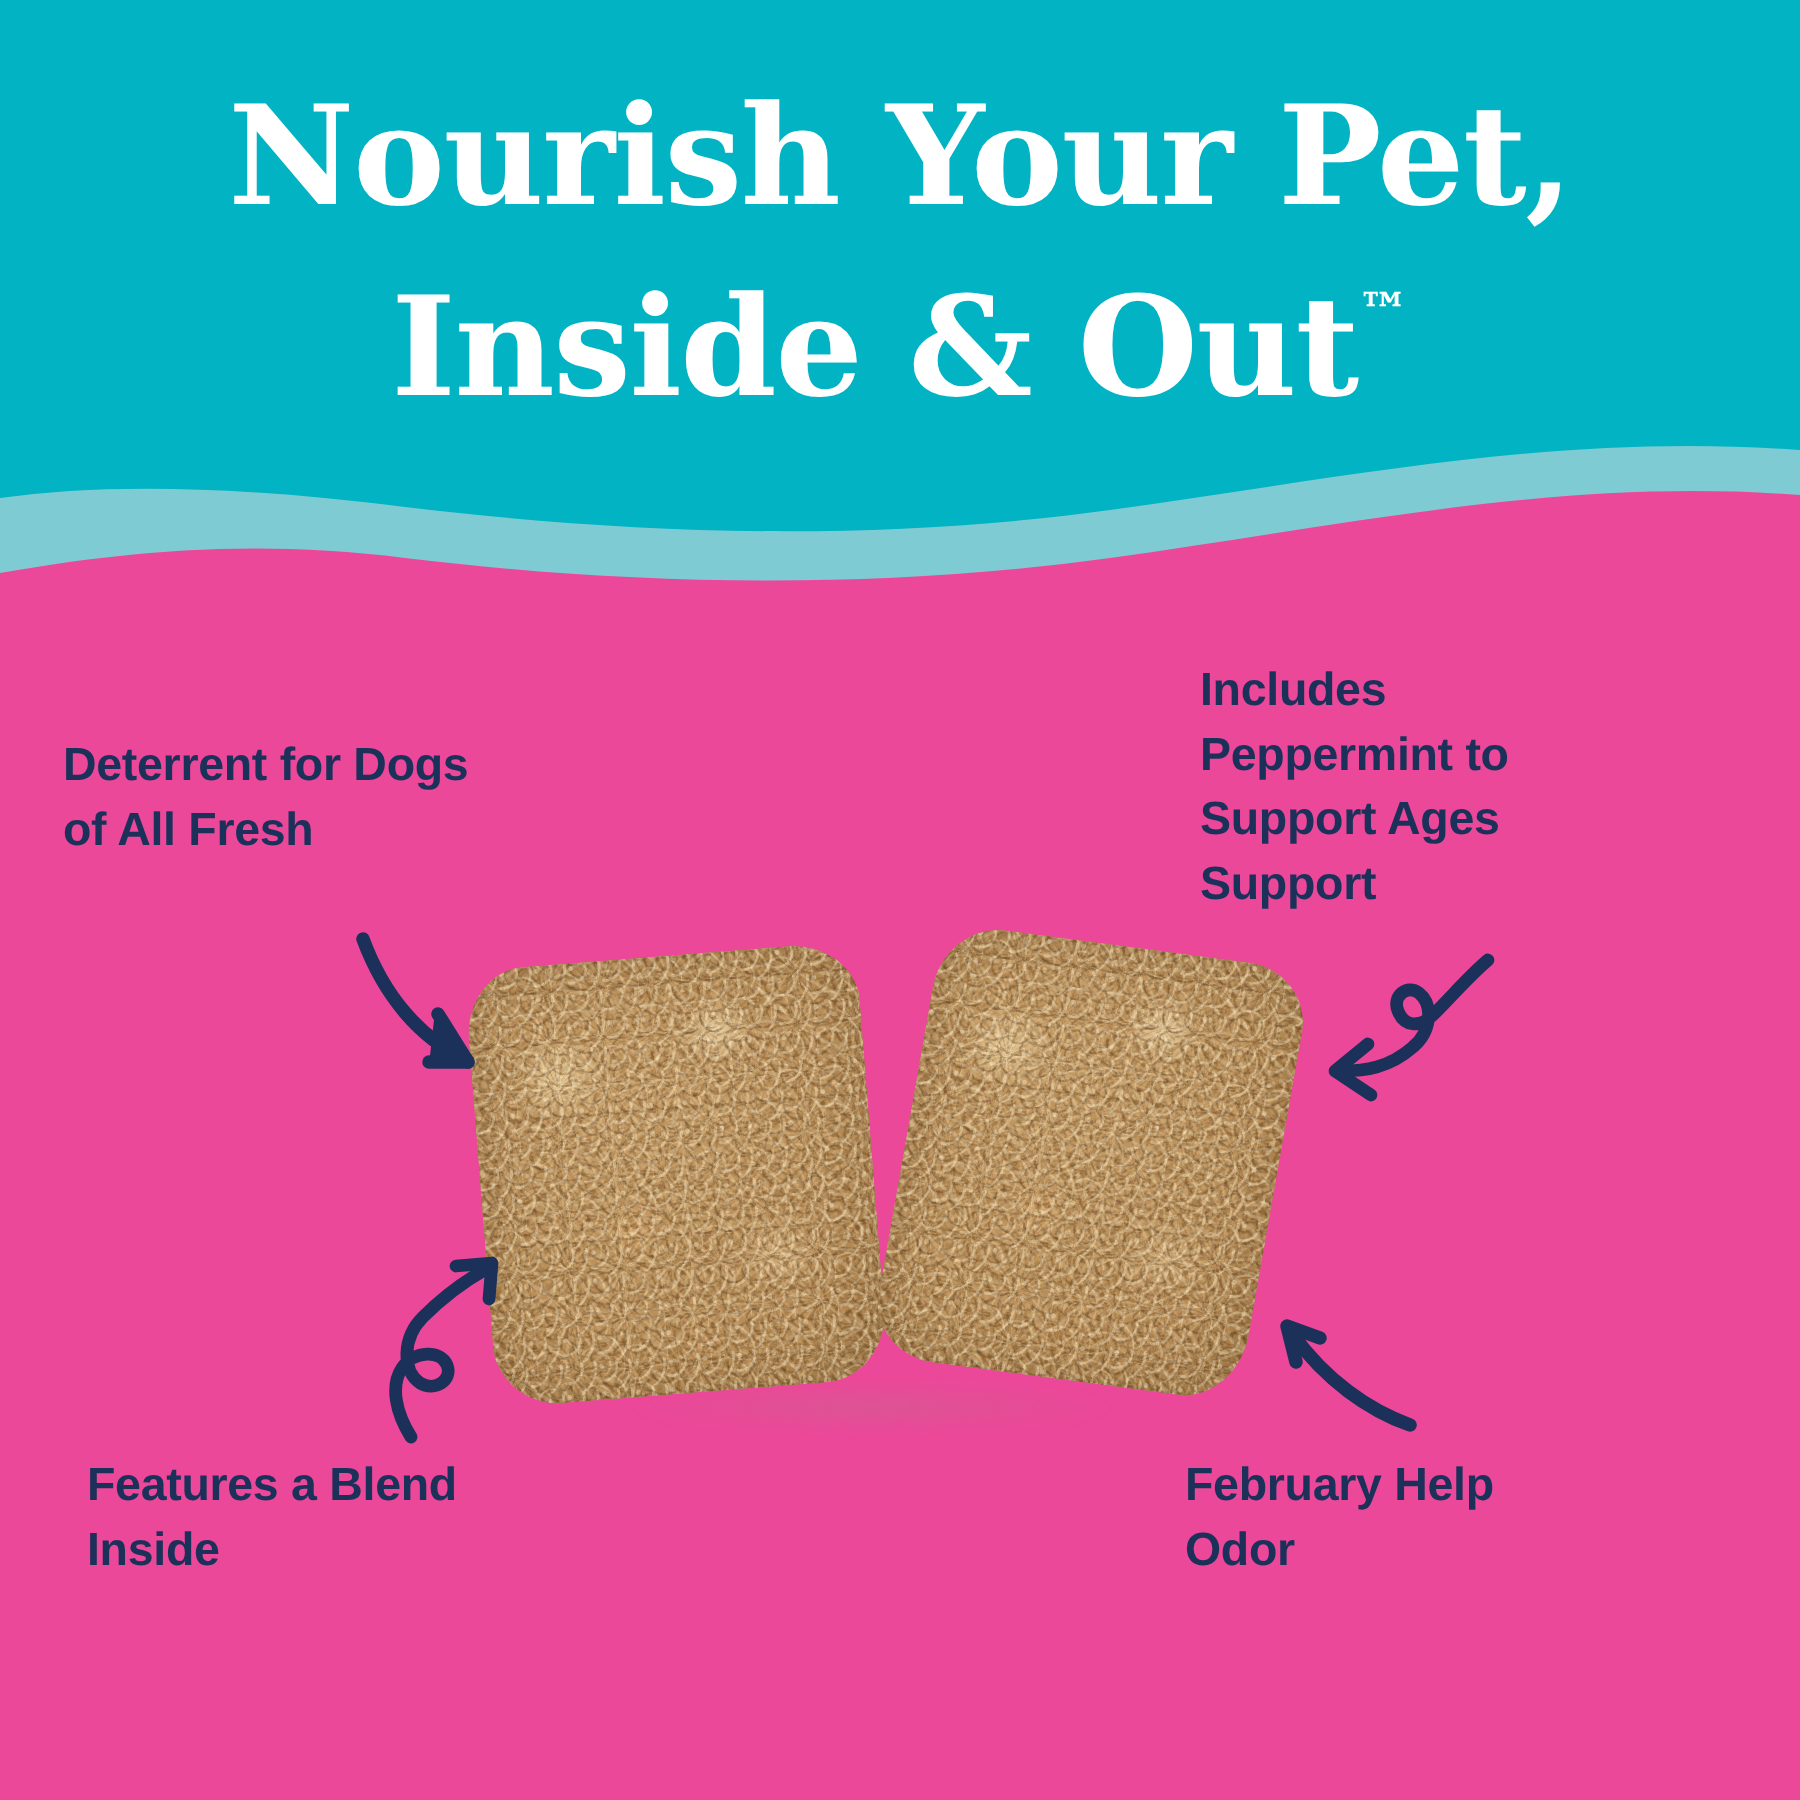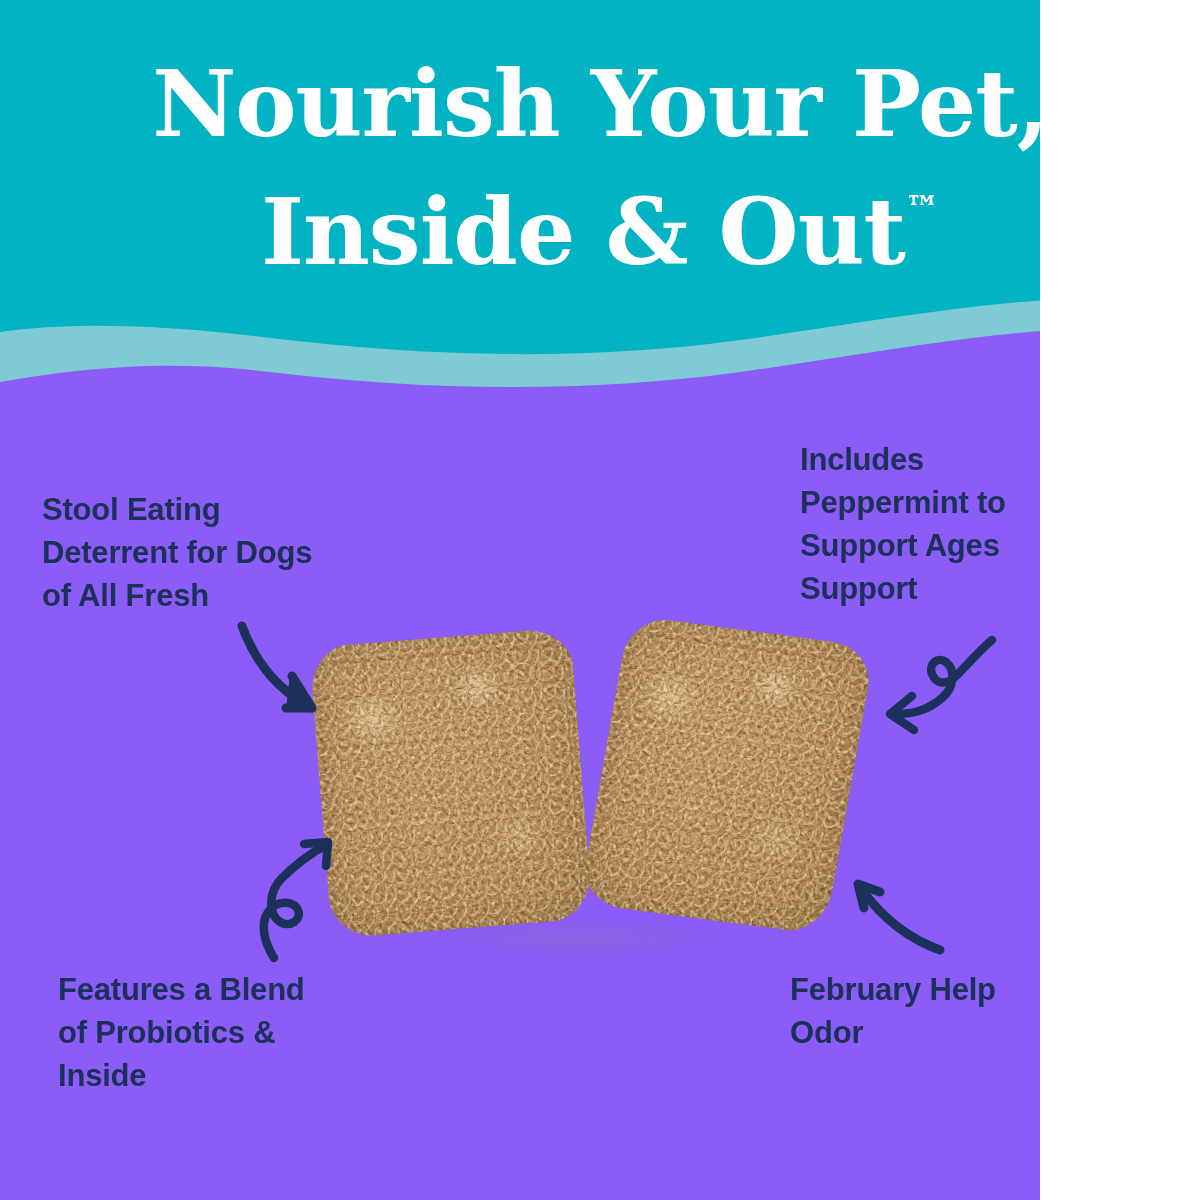--- a/index.html
+++ b/index.html
@@ -10,23 +10,23 @@
   body {
     width: 1200px;
     height: 1200px;
     background: #ffffff;
     font-family: "Liberation Sans", sans-serif;
     overflow: hidden;
   }
 
   #infographic {
     position: relative;
-    width: 1040px;
+    width: 1200px;
     height: 1200px;
-    background: #8b5cf6;
+    background: #ec4899;
     overflow: hidden;
   }
 
   
   .header-band {
     position: absolute;
     left: 0;
     top: 0;
     width: 1200px;
     height: 400px;
@@ -187,21 +187,20 @@
     </div>
   </div>
 
   <div id="product-image">
     <div class="chew-shadow"></div>
     <div class="chew" id="chew-left"></div>
     <div class="chew" id="chew-right"></div>
   </div>
 
   <div class="callout" id="callout-stool-eating">
-    <span class="callout-line">Stool Eating</span>
     <span class="callout-line">Deterrent for Dogs</span>
     <span class="callout-line">of All Fresh</span>
   </div>
   <svg class="arrow-svg" id="arrow-top-left" width="120" height="110" viewBox="0 0 120 110">
     <path d="M4,8 C18,46 42,74 72,88" fill="none" stroke="#1C3159" stroke-width="9" stroke-linecap="round"></path>
     <path d="M52,56 C60,74 66,84 76,92 C68,92 58,92 48,92" fill="#1C3159"></path>
     <path d="M54,58 L74,90" fill="none" stroke="#1C3159" stroke-width="9" stroke-linecap="round"></path>
     <path d="M48,90 L74,90" fill="none" stroke="#1C3159" stroke-width="9" stroke-linecap="round"></path>
   </svg>
 
@@ -214,21 +213,20 @@
   <svg class="arrow-svg" id="arrow-top-right" width="135" height="115" viewBox="0 0 135 115">
     <path d="M124,12 C112,22 100,36 88,48
              C78,58 68,56 64,46 C60,36 70,28 78,34
              C88,42 86,60 74,70
              C58,84 42,86 26,86" fill="none" stroke="#1C3159" stroke-width="8.5" stroke-linecap="round"></path>
     <path d="M44,68 L22,86 L46,102" fill="none" stroke="#1C3159" stroke-width="8.5" stroke-linecap="round" stroke-linejoin="round"></path>
   </svg>
 
   <div class="callout" id="callout-probiotics">
     <span class="callout-line">Features a Blend</span>
-    <span class="callout-line">of Probiotics &amp;</span>
     <span class="callout-line">Inside</span>
   </div>
   <svg class="arrow-svg" id="arrow-bottom-left" width="120" height="125" viewBox="0 0 120 125">
     <path d="M36,122 C26,106 22,88 30,76
              C38,64 56,64 60,74 C64,84 52,92 42,86
              C30,78 30,56 44,42
              C58,28 72,18 86,10" fill="none" stroke="#1C3159" stroke-width="8.5" stroke-linecap="round"></path>
     <path d="M66,8 L90,6 L88,30" fill="none" stroke="#1C3159" stroke-width="8.5" stroke-linecap="round" stroke-linejoin="round"></path>
   </svg>
 

